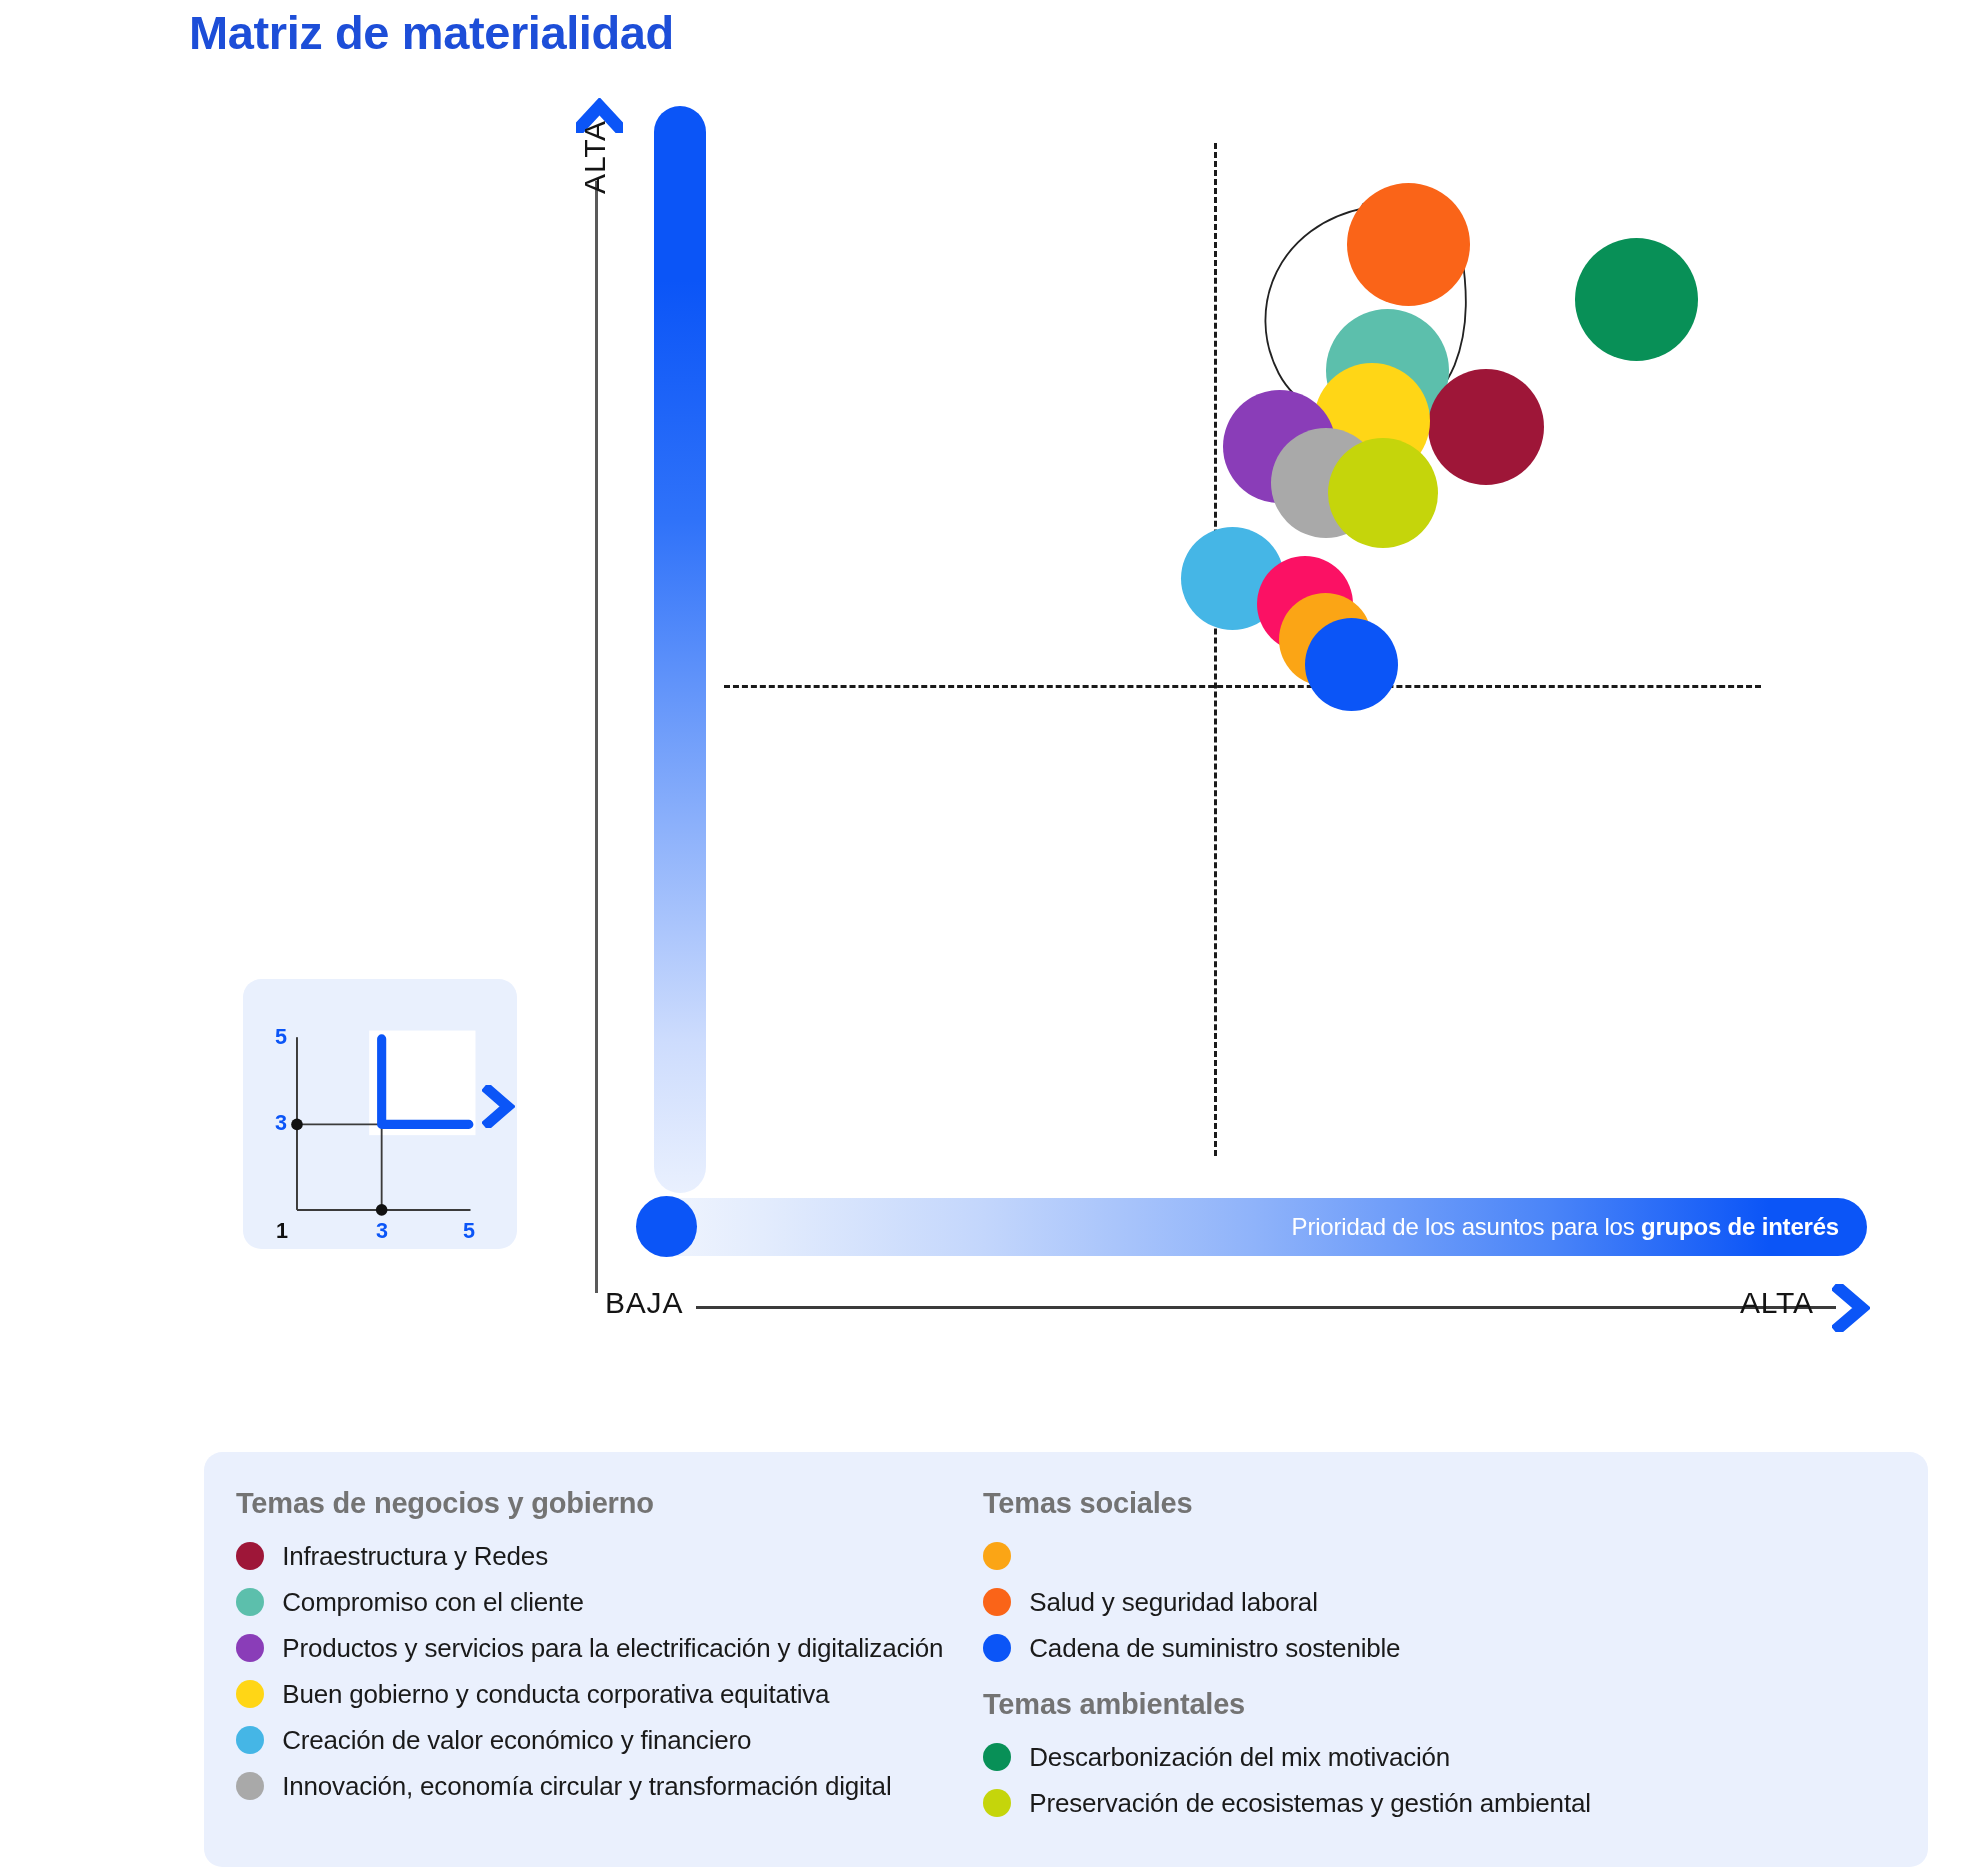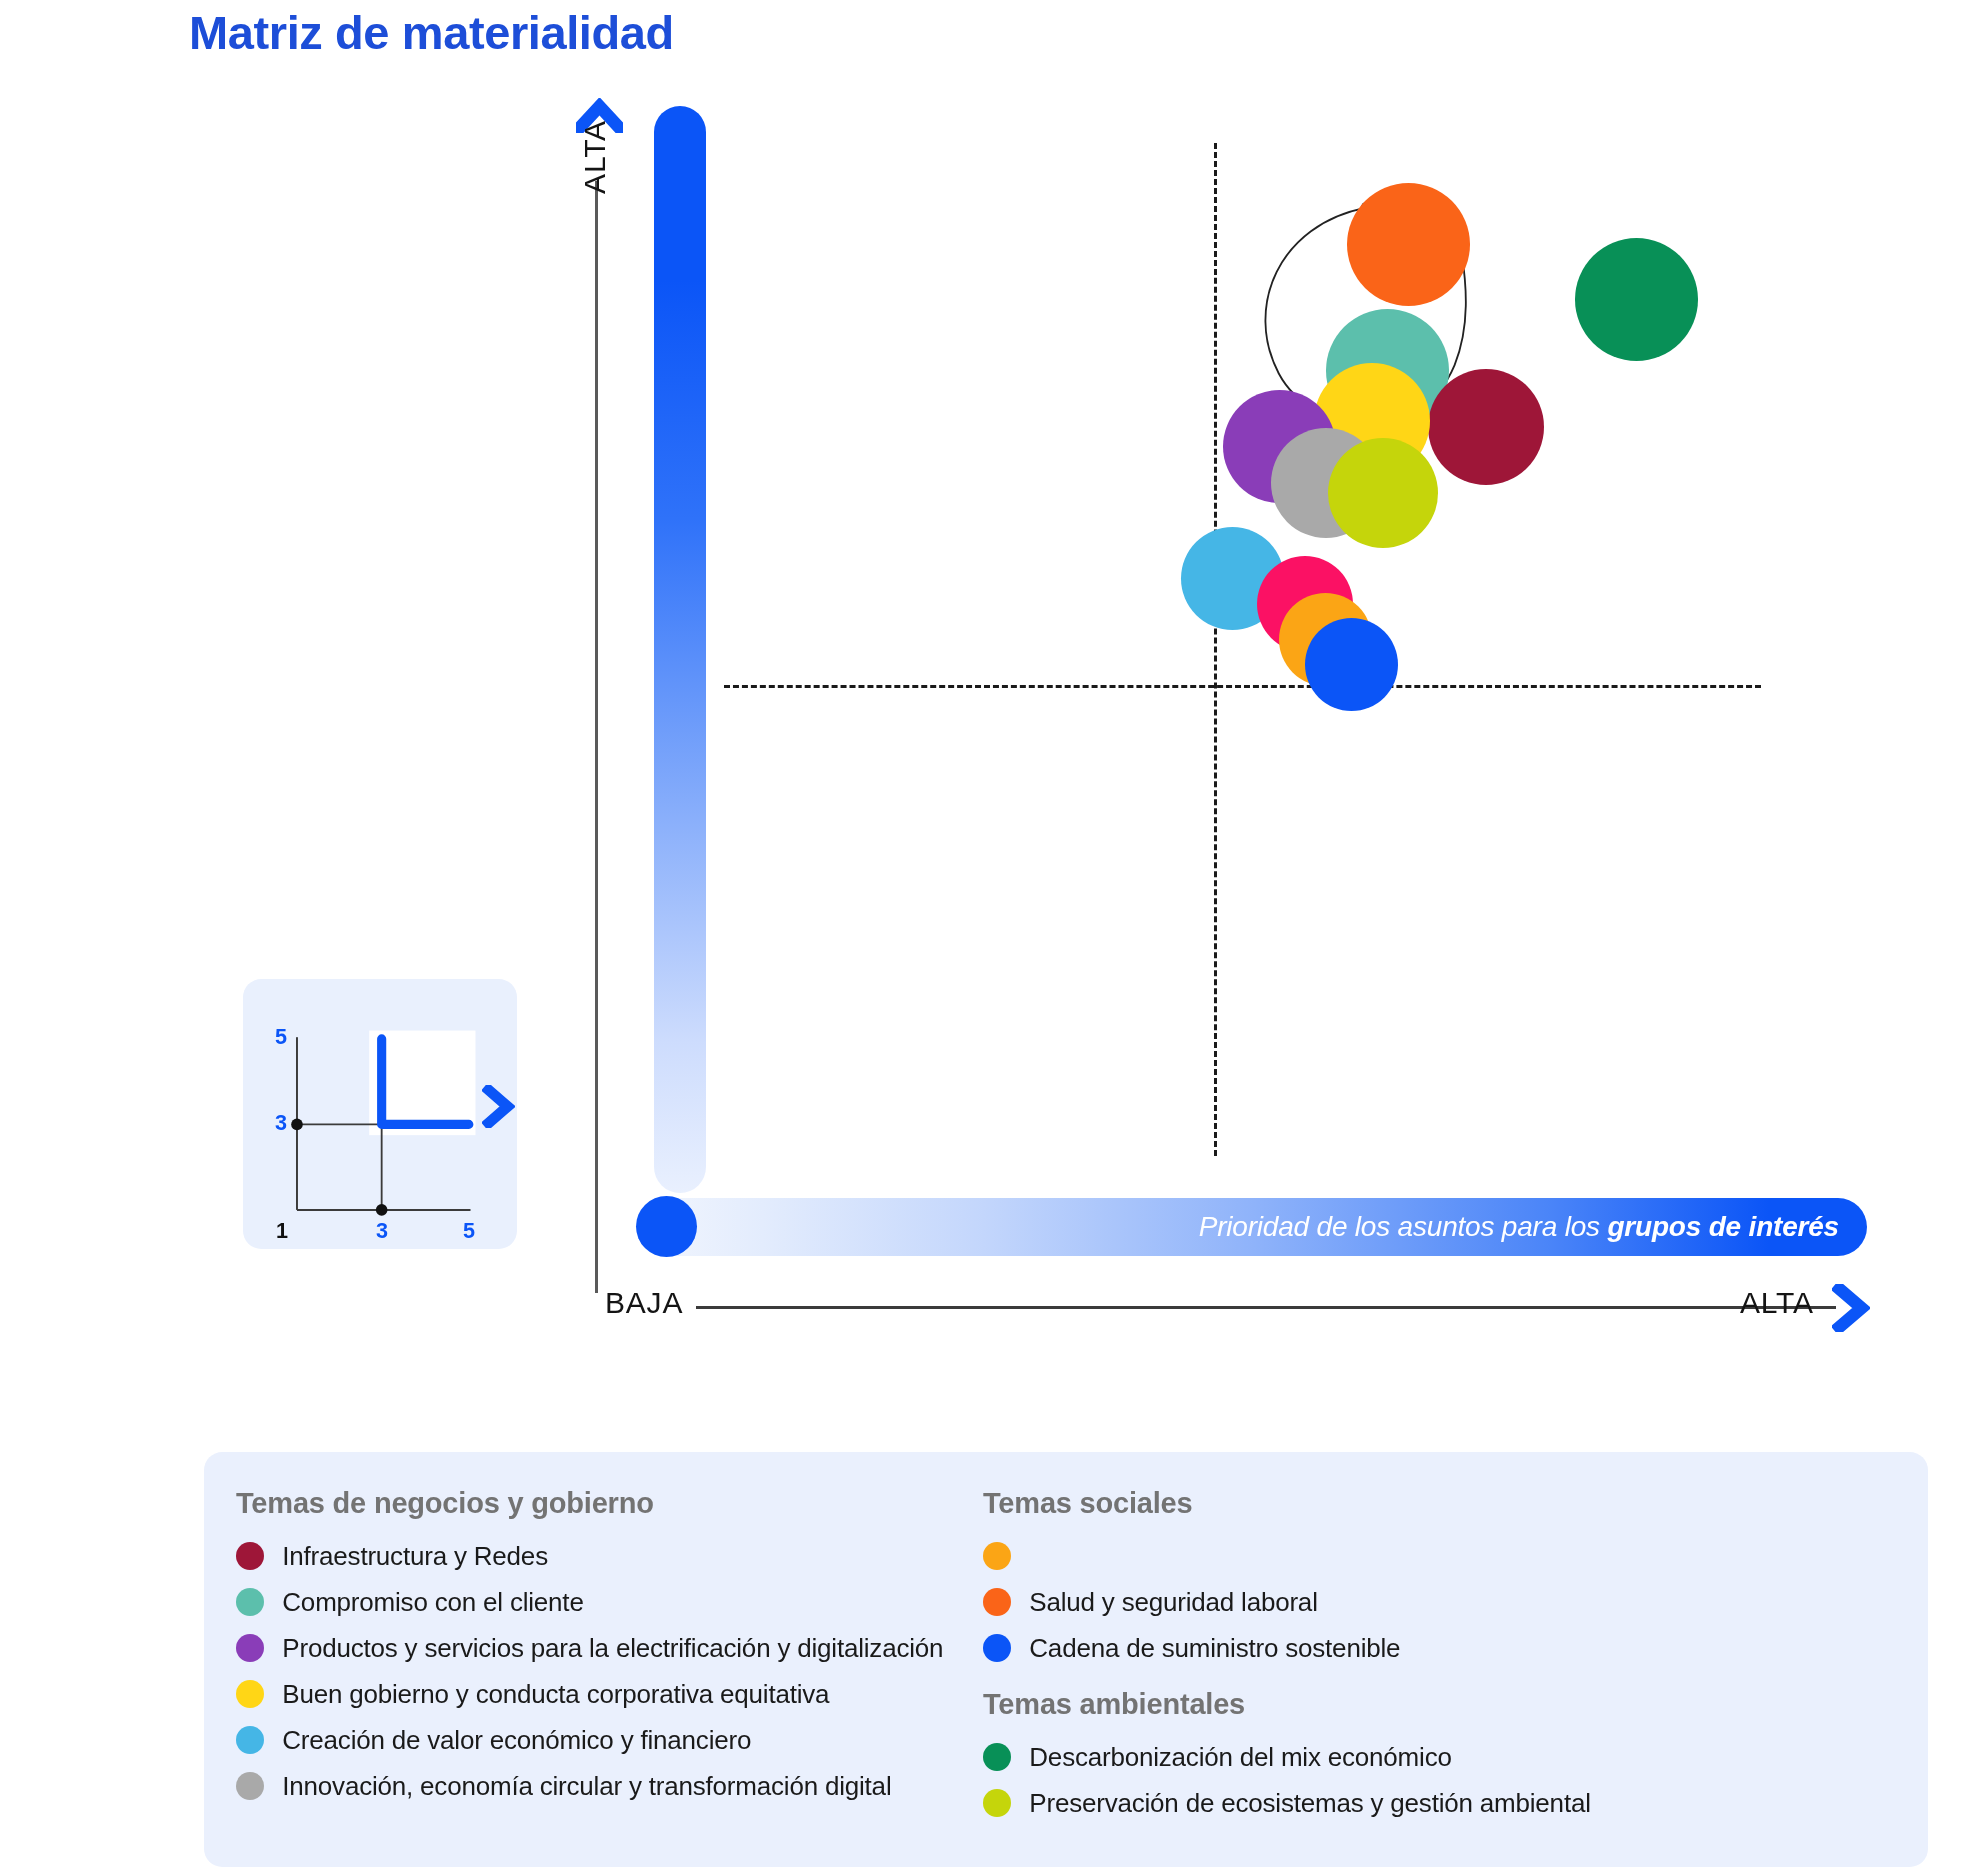--- a/index.html
+++ b/index.html
@@ -150,25 +150,24 @@
     width: 1227px;
     height: 58px;
     border-radius: 32px;
     background: linear-gradient(to right, #f2f6fe 0%, #e3ecfd 10%, #c3d6fc 28%, #8fb3fa 50%, #4b85f8 74%, #0B55F7 92%, #0B55F7 100%);
     display: flex;
     align-items: center;
     justify-content: flex-end;
   }
   #x-gradient-label {
     color: #ffffff;
-    font-size: 28px;
+    font-size: 24px;
     letter-spacing: -0.2px;
     white-space: nowrap;
     padding-right: 28px;
-    font-style: italic;
   }
   #x-gradient-label b { font-weight: bold; }
   #x-origin-dot {
     position: absolute;
     left: 636px;
     top: 1196px;
     width: 61px;
     height: 61px;
     border-radius: 50%;
     background: #0B55F7;
@@ -384,21 +383,21 @@
         <span class="legend-swatch" style="background: rgb(250, 100, 24);"></span>
         <span class="legend-label">Salud y seguridad laboral</span>
       </div>
       <div class="legend-item">
         <span class="legend-swatch" style="background: rgb(11, 85, 247);"></span>
         <span class="legend-label">Cadena de suministro sostenible</span>
       </div>
       <div class="legend-heading second">Temas ambientales</div>
       <div class="legend-item">
         <span class="legend-swatch" style="background: rgb(8, 144, 87);"></span>
-        <span class="legend-label">Descarbonización del mix económico</span>
+        <span class="legend-label">Descarbonización del mix motivación</span>
       </div>
       <div class="legend-item">
         <span class="legend-swatch" style="background: rgb(197, 213, 11);"></span>
         <span class="legend-label">Preservación de ecosistemas y gestión ambiental</span>
       </div>
     </div>
 </div>
 
 
 </body></html>

